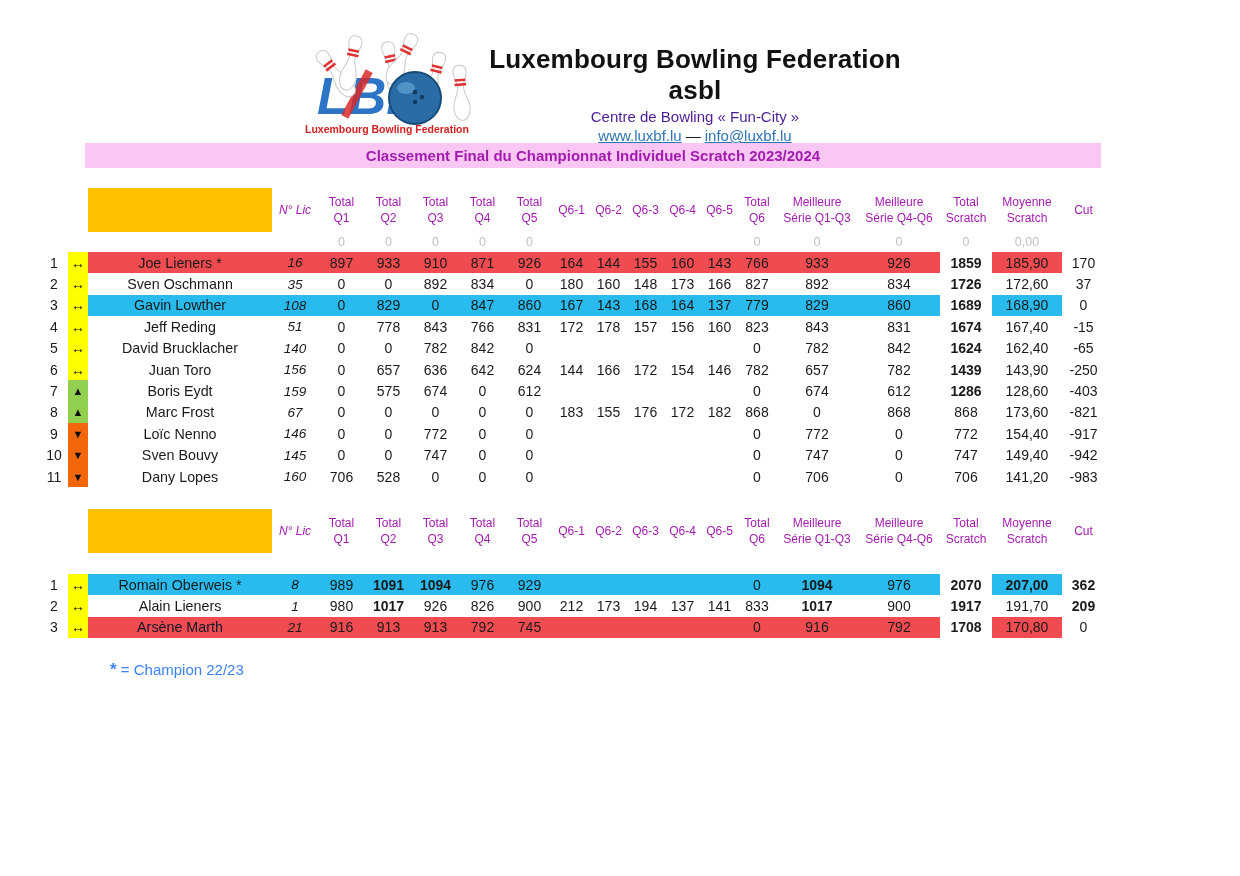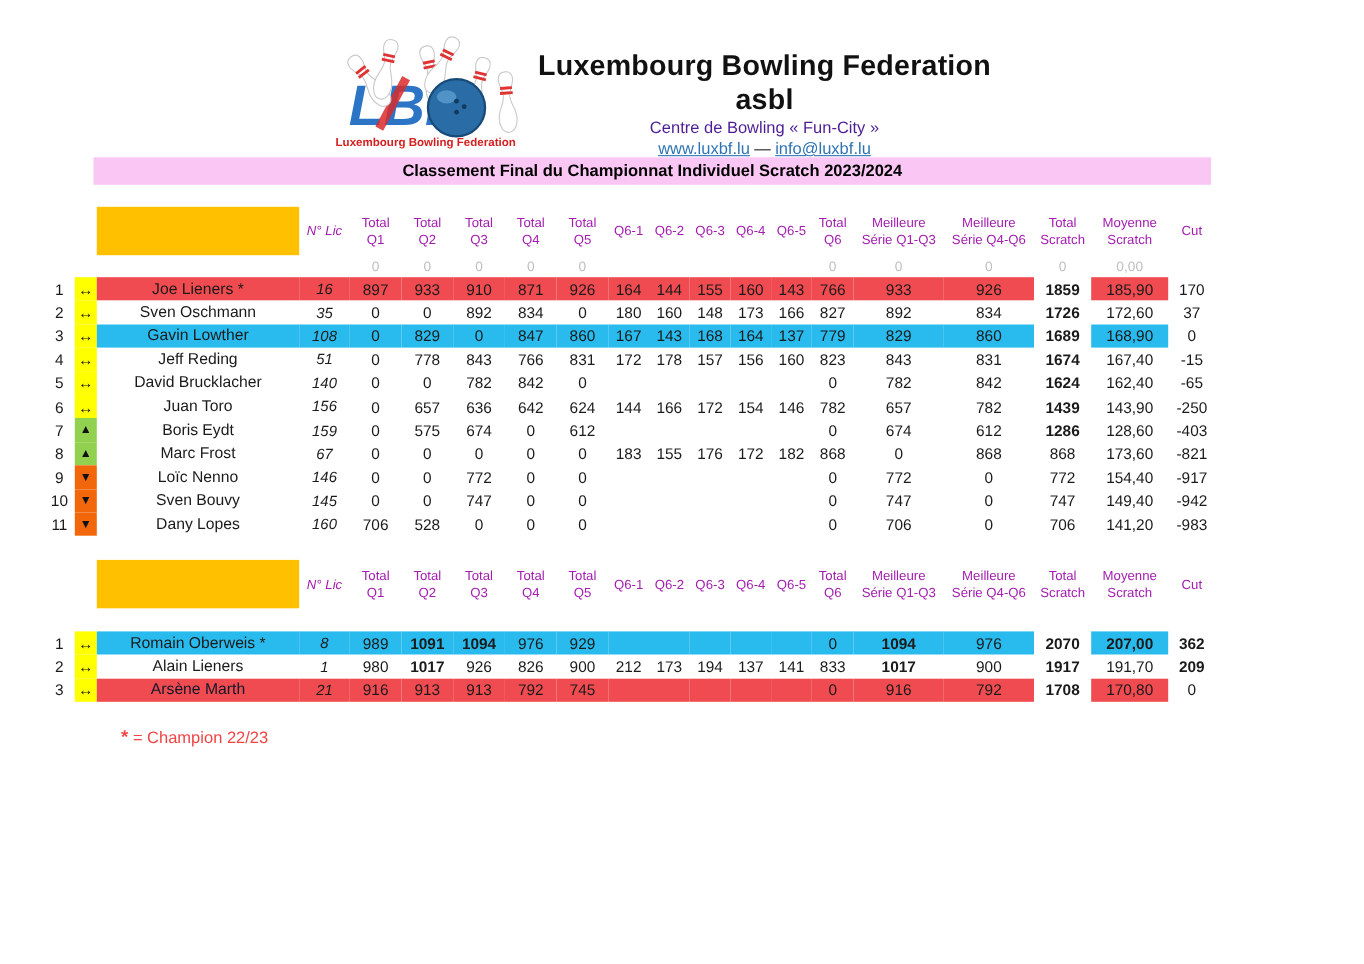--- a/index.html
+++ b/index.html
@@ -14,21 +14,21 @@
   .head-text{ position:absolute; left:466px; top:44px; width:458px; text-align:center; }
   .org-name{ font-size:26px; font-weight:bold; letter-spacing:.2px; color:#111; }
   .addr{ font-size:15px; color:#4c1d95; line-height:1.22; margin-top:2px;}
   .links{ font-size:15px; margin-top:1px; }
   .links a{ color:var(--link_blue); text-decoration:underline; }
   .dash-sep{ color:#222; padding:0 4px; }
   
   .banner{
     position:absolute; left:85px; top:143px; width:1016px; height:25px;
     background:var(--banner_pink); display:flex; align-items:center; justify-content:center;
-    font-size:15px; font-weight:bold; color:#000000;
+    font-size:15px; font-weight:bold; color:#a21caf;
   }
   
   .btable{ position:absolute; left:40px; width:1105px; }
   #table-0{ top:188px; }
   #table-1{ top:509px; }
   .t-row{ display:grid; grid-template-columns:var(--cols); align-items:stretch; }
   .t-row > div{ display:flex; align-items:center; justify-content:center; }
   .hdr{ height:44px; font-size:12px; color:#a21caf; }
   .hdr .two{ flex-direction:column; line-height:1.35; }
   .cat-box{
@@ -41,21 +41,21 @@
   .d-row .name{ font-size:14.3px; }
   .d-row .lic{ font-style:italic; font-size:13.5px; }
   .bg-red{ background:var(--row_red); }
   .bg-blue{ background:var(--row_blue); }
   .b{ font-weight:bold; }
   .trend{ font-size:12px; font-weight:bold; color:#111; }
   .trend-same{ background:var(--trend_yellow); font-size:14px; }
   .trend-up{ background:var(--trend_green); font-size:11px; }
   .trend-down{ background:var(--trend_orange); font-size:11px; }
   
-  .footnote{ position:absolute; left:110px; top:660px; font-size:15px; color:#ef4444;text-align:center; }
+  .footnote{ position:absolute; left:110px; top:660px; font-size:15px; color:#3b82f6;text-align:center; }
   .footnote .star{ font-weight:bold; font-size:17px; }
 </style>
 </head>
 <body>
 
 <div class="page">
 
   <div class="logo">
     <svg width="168" height="110" viewBox="0 0 168 110">
       <defs>

